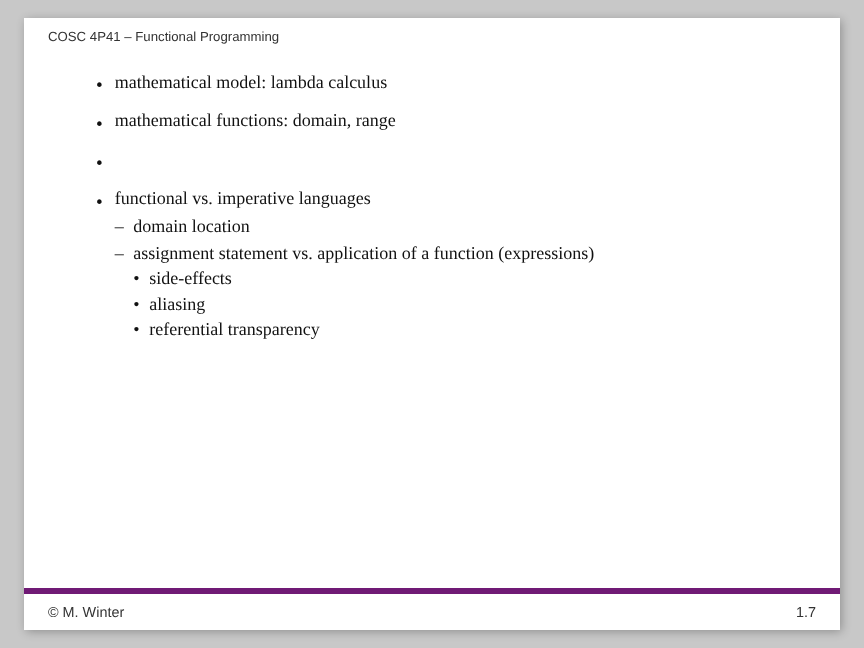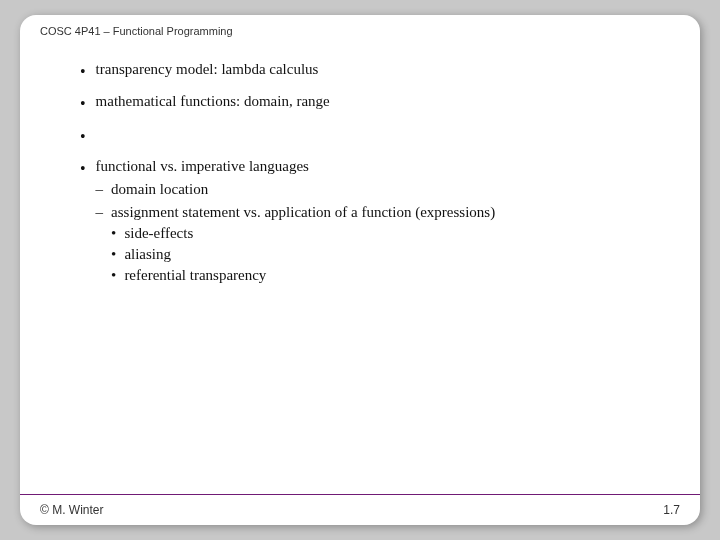--- a/index.html
+++ b/index.html
@@ -15,21 +15,21 @@
       display: flex;
       align-items: center;
       justify-content: center;
       font-family: 'Times New Roman', Times, serif;
     }
 
     .slide {
       width: 680px;
       height: 510px;
       background: #ffffff;
-      border-radius: 16px;
+      border-radius: 0;
       position: relative;
       padding: 0;
       box-shadow: 2px 2px 8px rgba(0,0,0,0.3);
       display: flex;
       flex-direction: column;
     }
 
     .slide-header {
       padding: 10px 20px 4px 20px;
       font-size: 11px;
@@ -114,37 +114,37 @@
     }
 
     .slide-footer {
       display: flex;
       justify-content: space-between;
       align-items: center;
       padding: 8px 20px;
       font-size: 12px;
       color: #333;
       font-family: Arial, sans-serif;
-      border-top: 1px solid #701a75;
+      border-top: 5px solid #701a75;
     }
   </style>
 </head>
 <body>
 
 <div class="slide">
   <div class="slide-header">
     <span>COSC 4P41 – Functional Programming</span>
   </div>
 
 
   <div class="slide-content">
     <ul class="bullet-list">
       <li>
         <span class="bullet-dot">•</span>
-        <span>transparency model: lambda calculus</span>
+        <span>mathematical model: lambda calculus</span>
       </li>
       <li>
         <span class="bullet-dot">•</span>
         <span>mathematical functions: domain, range</span>
       </li>
       <li>
         <span class="bullet-dot">•</span>
       </li>
       <li>
         <span class="bullet-dot">•</span>

